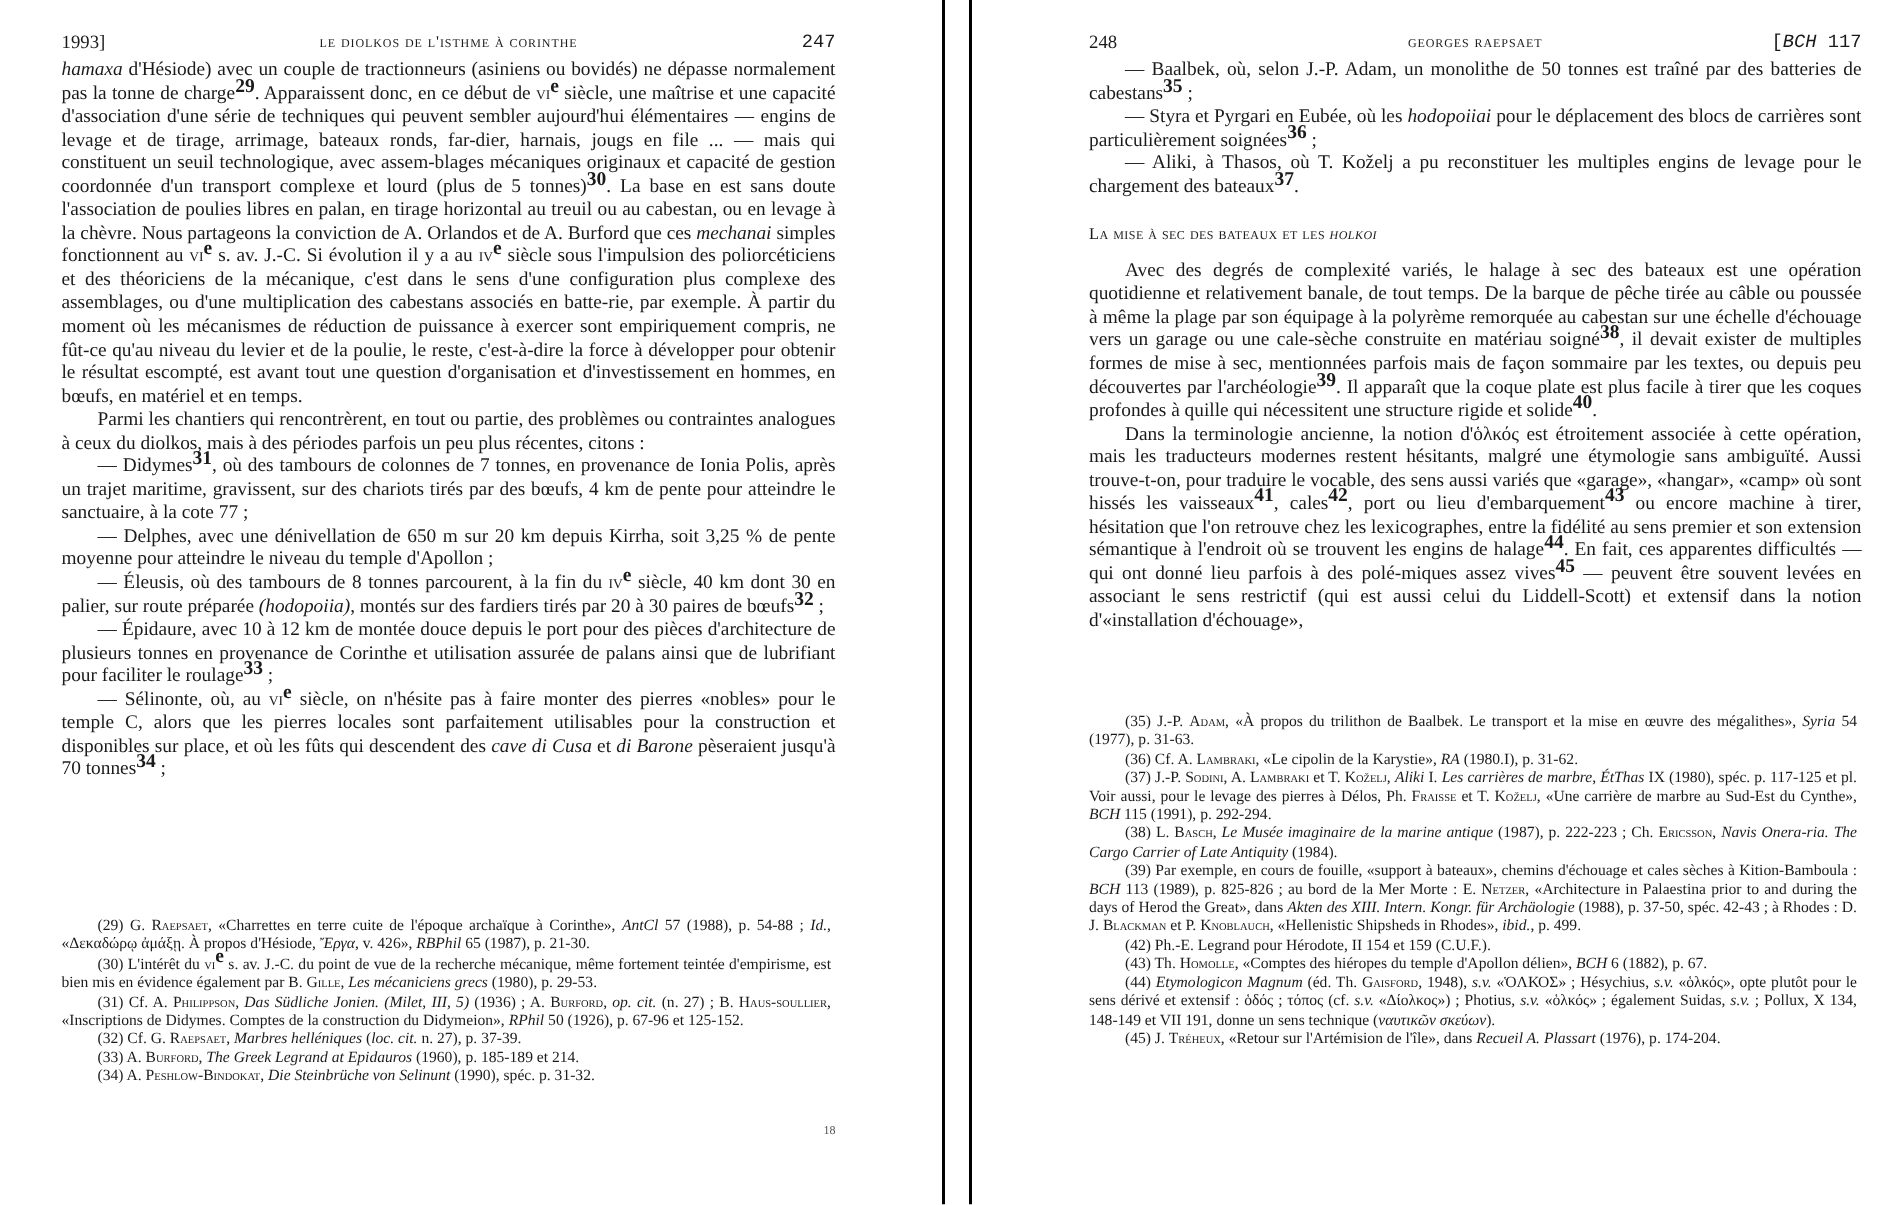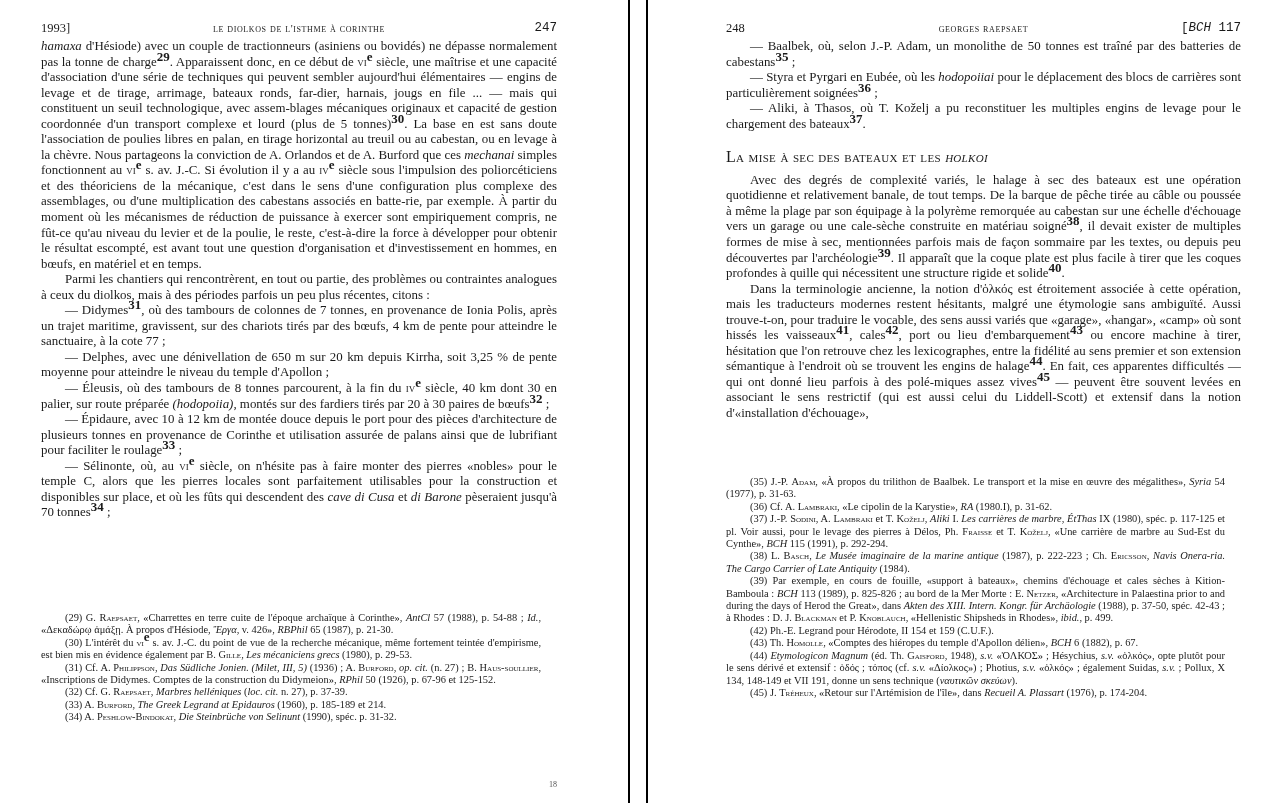--- a/index.html
+++ b/index.html
@@ -12,30 +12,30 @@
   .runhead { position: absolute; top: 20px; left: 0; right: 0; height: 16px;
              font-size: 12.5px; line-height: 16px; }
   .runhead .l { position: absolute; left: 0; }
   .runhead .c { position: absolute; left: 0; right: 0; text-align: center;
                 font-variant: small-caps; letter-spacing: 0.6px; font-size: 11px; }
   .runhead .r { position: absolute; right: 0; font-family: Liberation Mono, monospace; }
   .body { position: absolute; top: 39px; left: 0; right: 0;
           font-size: 12.9px; line-height: 15.55px; text-align: justify; hyphens: manual; }
   .body p { margin: 0; }
   .body p.indent { text-indent: 24px; }
-  .sechead { font-variant: small-caps; font-size: 16px; letter-spacing: 0.3px;
+  .sechead { font-variant: small-caps; font-size: 11px; letter-spacing: 0.3px;
              margin: 17px 0 8px 0; text-align: left; }
-  .notes { position: absolute; left: 0; right: 16px; font-size: 10.4px; line-height: 12.4px;
+  .notes { position: absolute; left: 0; right: 3px; font-size: 10.4px; line-height: 12.4px;
            text-align: justify; }
   .notes p { margin: 0; text-indent: 24px; }
   #left-notes { top: 612px; }
   #right-notes { top: 476px; }
   sup { font-size: 13px; line-height: 0; vertical-align: 5px; font-weight: bold; }
   .sc { font-variant: small-caps; }
-  .folio-mark { position: absolute; left: 508px; top: 780px; font-size: 8px; color: #555; }
+  .folio-mark { position: absolute; left: 508px; top: 749px; font-size: 8px; color: #555; }
 </style>
 </head>
 <body>
 
 <div class="divider" style="left:628px;"></div>
 <div class="divider" style="left:646px;"></div>
 
 <div class="page" id="left-page">
   <div class="runhead">
     <span class="l">1993]</span>

